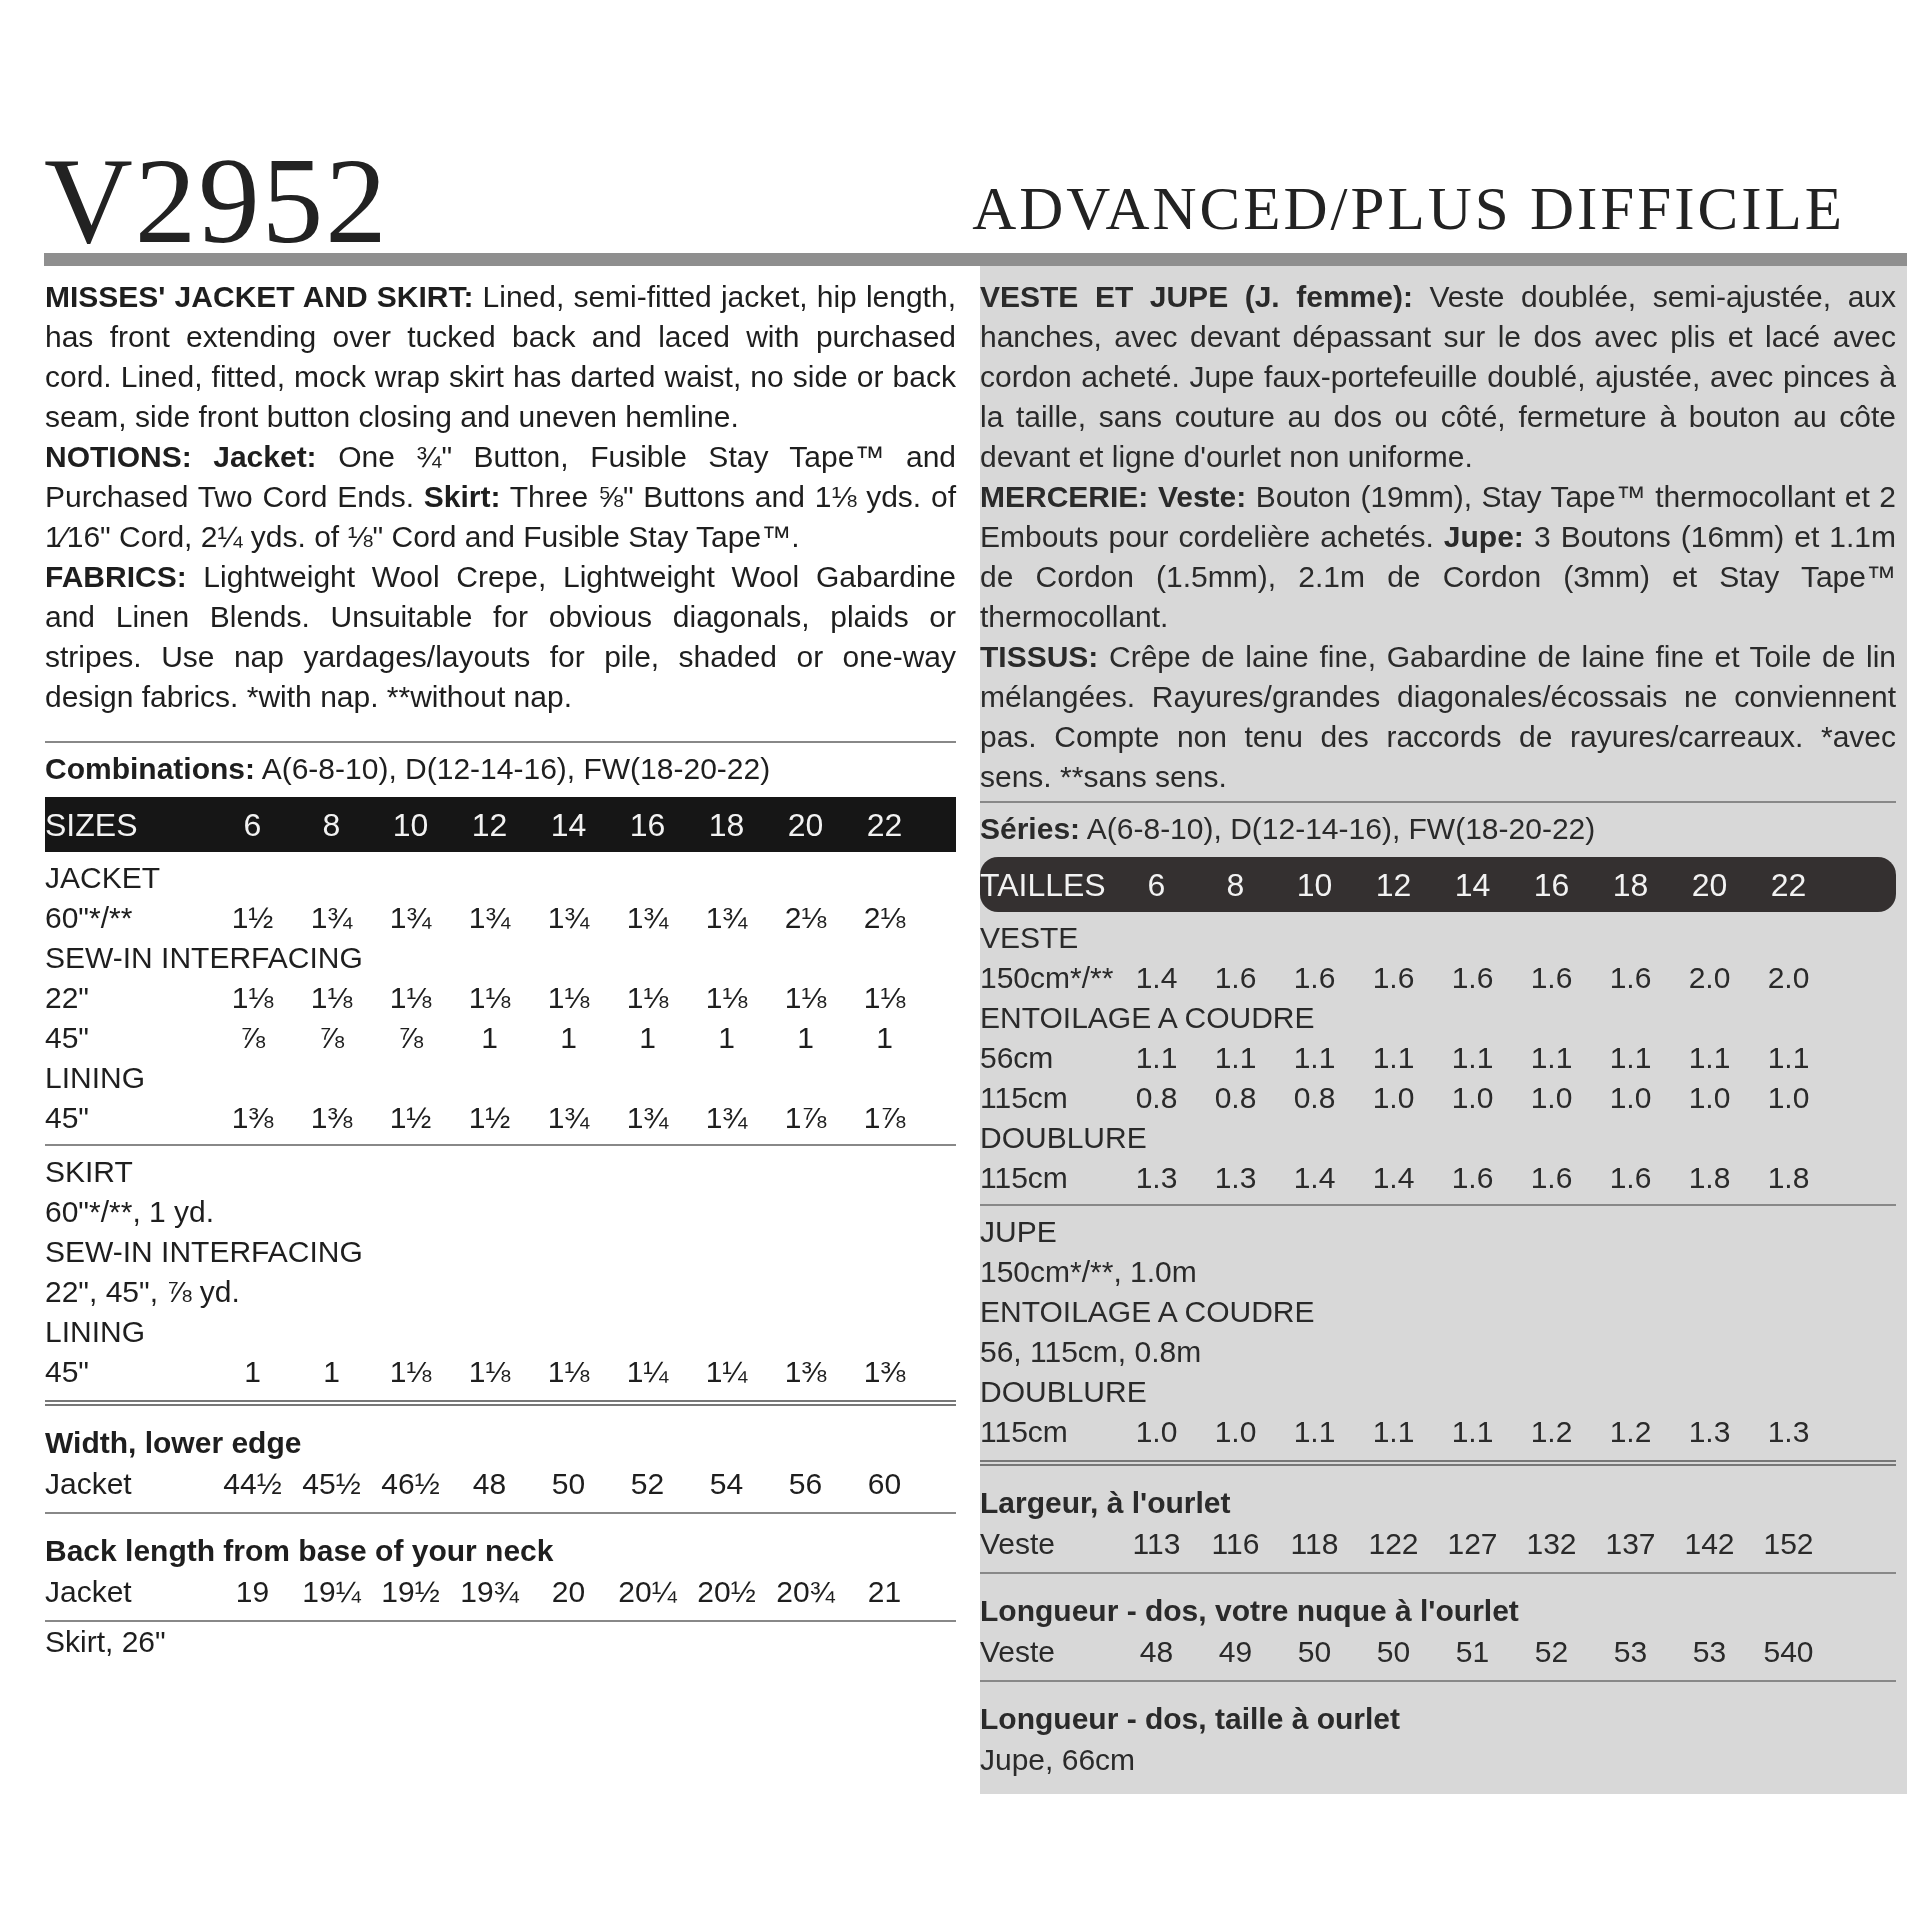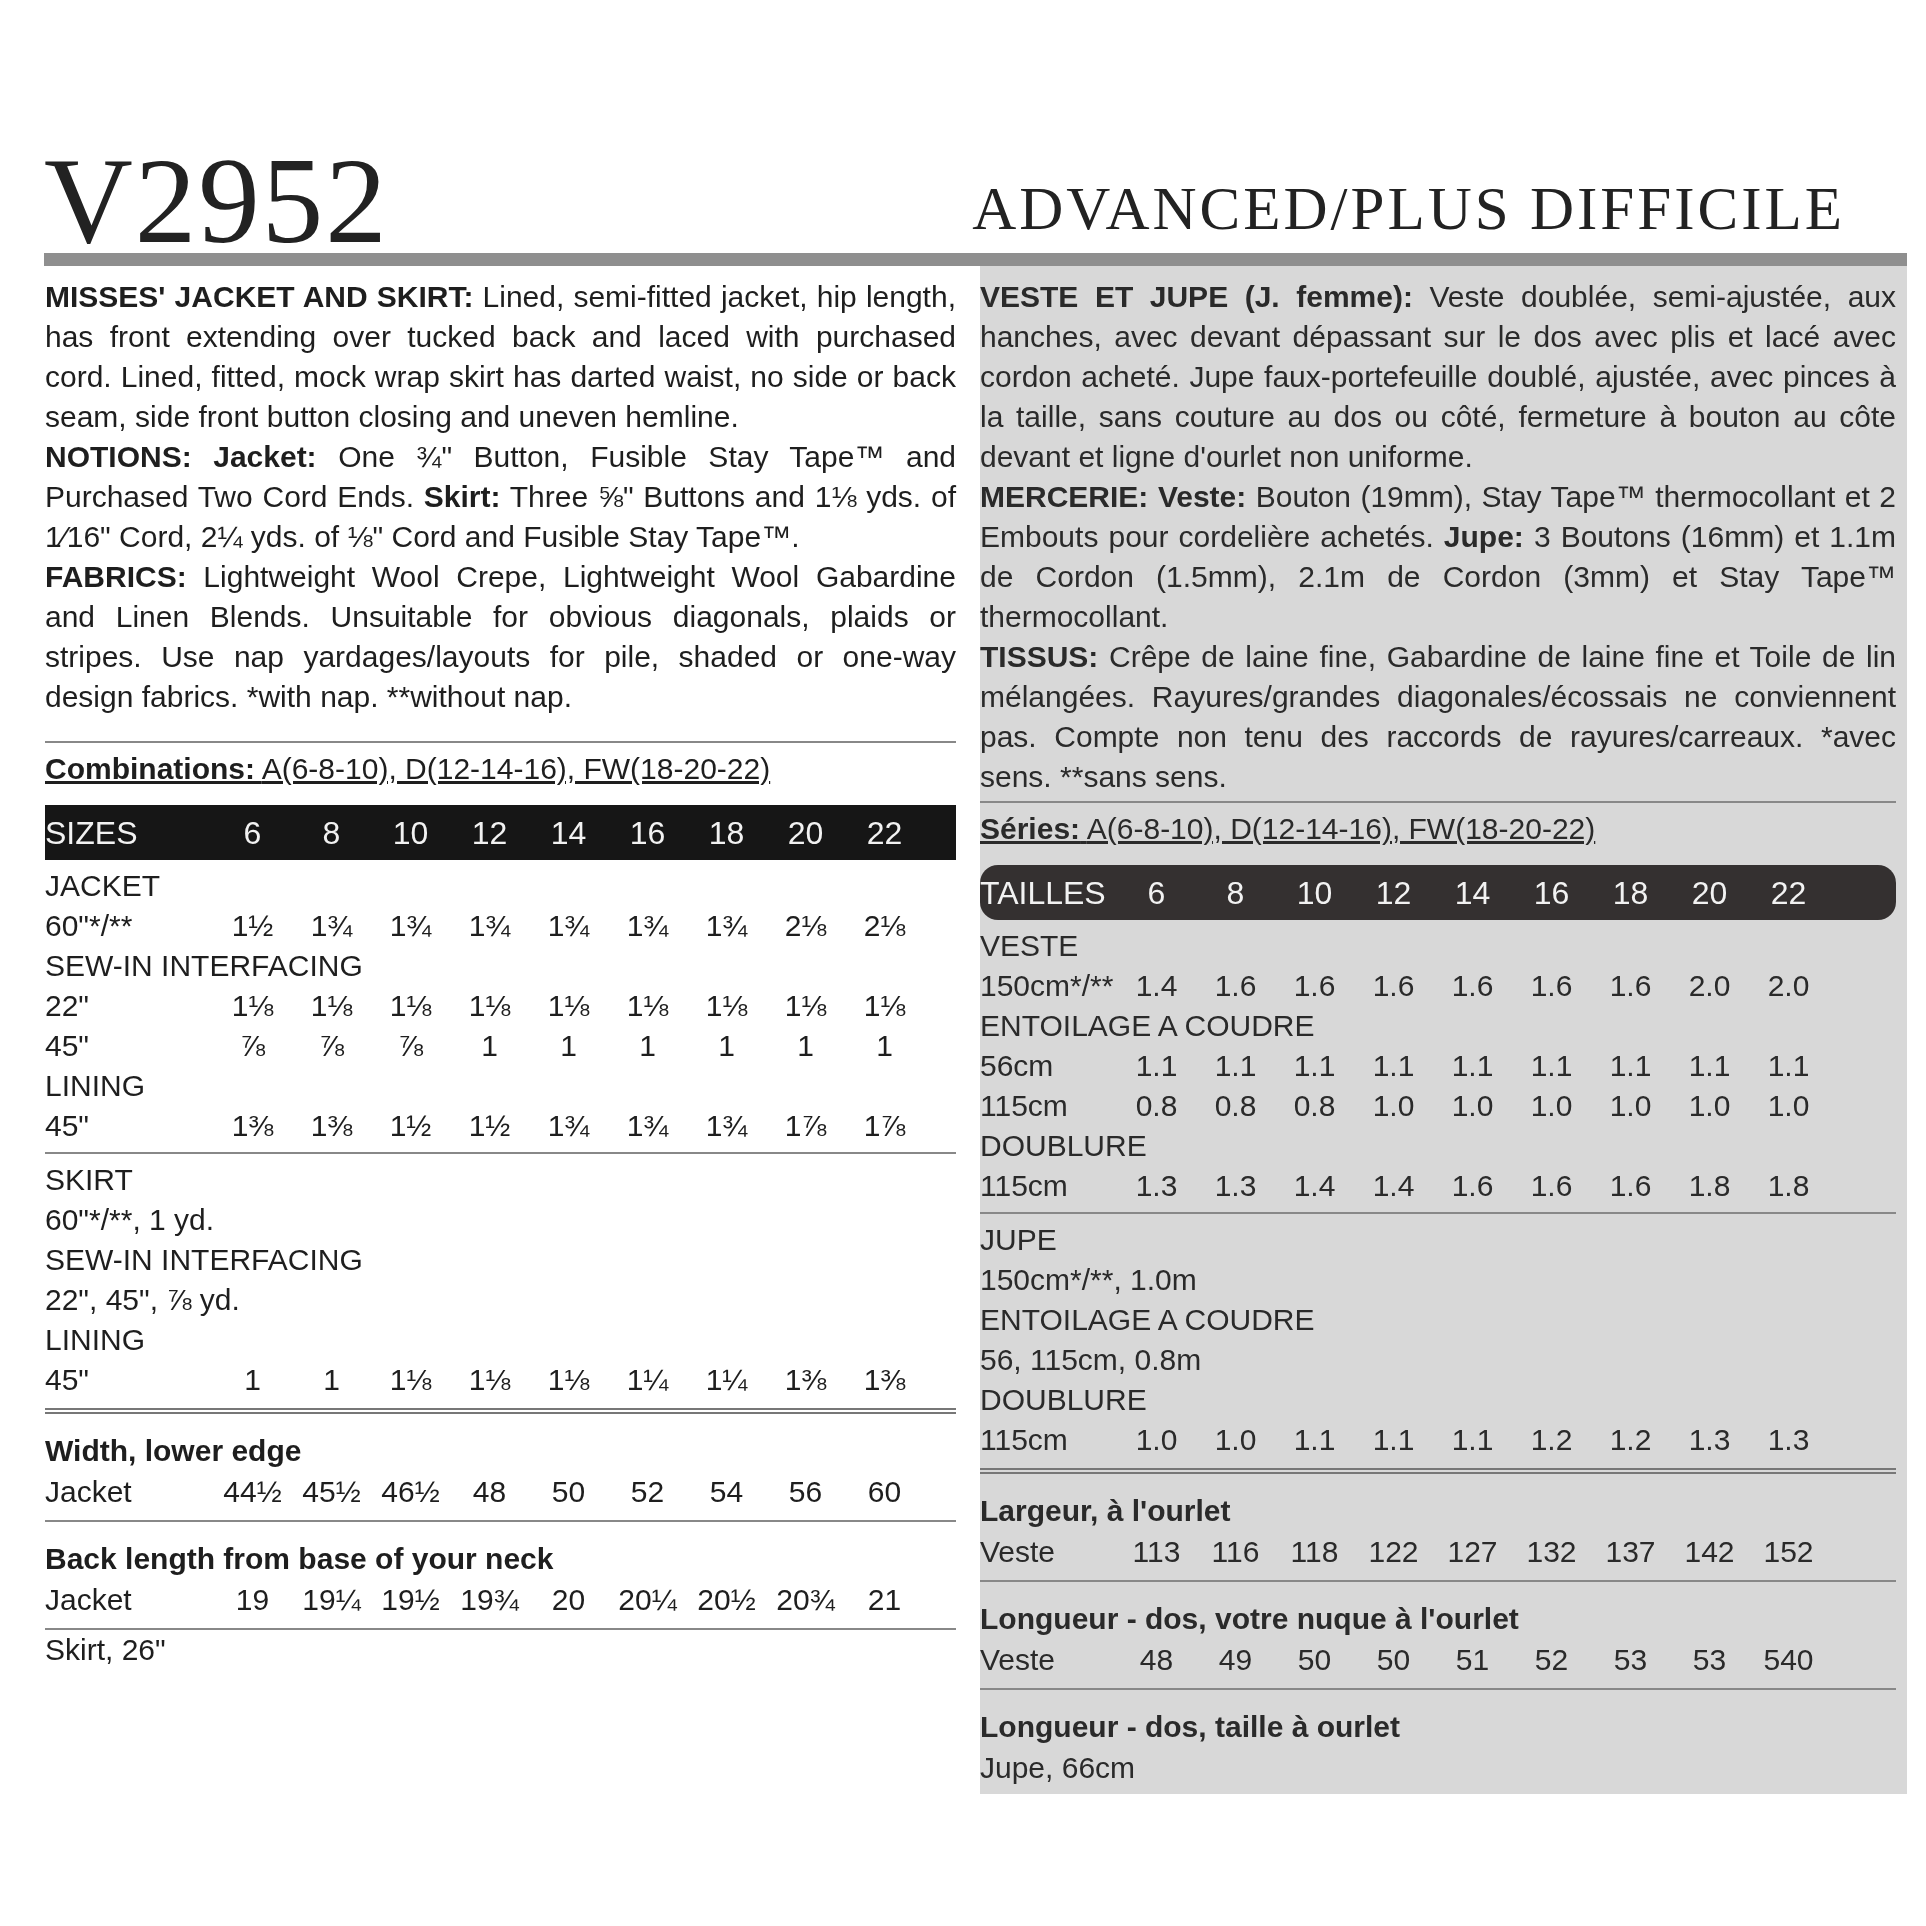--- a/index.html
+++ b/index.html
@@ -9,22 +9,22 @@
   .level{position:absolute;right:22px;top:174px;font-family:"Liberation Serif",serif;font-size:61px;line-height:69px;letter-spacing:3px;color:#222;}
   .header-rule{position:absolute;left:44px;top:253px;width:1863px;height:13px;background:#8f8f8f;}
   .col{position:absolute;top:277px;font-size:30px;line-height:40px;}
   .col-left{left:45px;width:911px;}
   .col-right-bg{position:absolute;left:980px;top:266px;width:927px;height:1528px;background:#d8d8d8;}
   .col-right{left:980px;width:916px;color:#2a2a2a;}
   .para{text-align:justify;margin:0;}
   .b{font-weight:bold;}
   .rule{border-top:2px solid #888;margin:0;}
   .rule-d{border-top:2px solid #777;border-bottom:2px solid #777;height:2px;margin:0;}
-  .combos{margin-top:22px;text-decoration:underline;}
-  .sizes-bar{background:#161616;color:#f2f2f2;height:55px;display:flex;align-items:center;font-size:32px;margin-top:16px;}
+  .combos{margin-top:22px;}
+  .sizes-bar{background:#161616;color:#f2f2f2;height:55px;display:flex;align-items:center;font-size:32px;margin-top:8px;}
   .col-right .sizes-bar{background:#343030;border-radius:18px;}
   .row{display:flex;height:40px;align-items:center;white-space:nowrap;}
   .row .lab{width:168px;flex:none;}
   .row .v{width:79px;flex:none;text-align:center;}
   .sizes-bar .lab{width:168px;flex:none;}
   .sizes-bar .v{width:79px;flex:none;text-align:center;}
   .col-right .row .lab,.col-right .sizes-bar .lab{width:137px;}
   .heading{height:40px;line-height:40px;}
   .sec{padding-top:6px;}
   .meas-title{font-weight:bold;height:42px;line-height:42px;margin-top:16px;}

